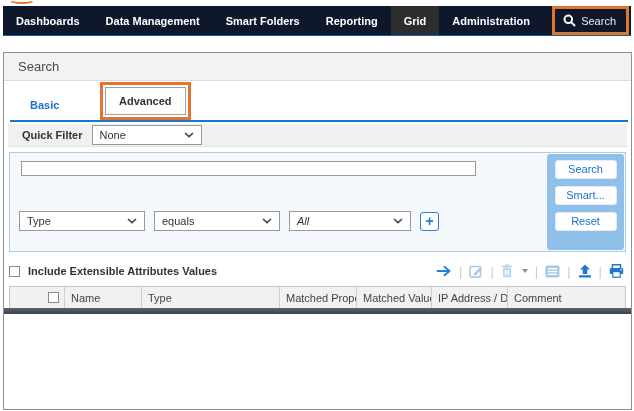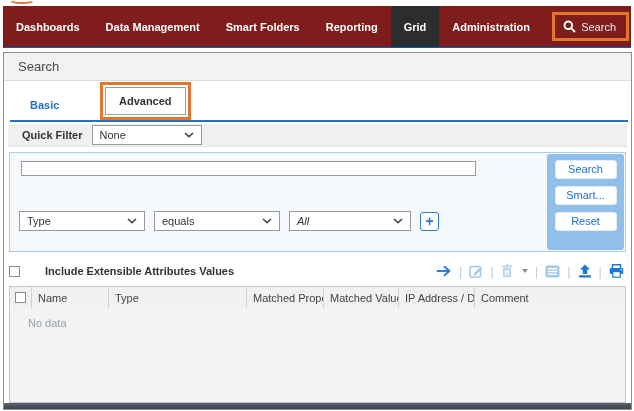--- a/index.html
+++ b/index.html
@@ -11,22 +11,22 @@
     overflow: hidden;
   }
   
   .top-artifact {
     position:absolute; left:9px; top:-4px; width:26px; height:8px;
     border:2px solid #e1762d; border-radius:50%;
     border-top-color:transparent; border-left-color:transparent; border-right-color:transparent;
   }
   
   .topnav {
-    position:absolute; left:3px; right:3px; top:6px; height:42px;
-    background:#7f1d1d; display:flex; align-items:stretch;
+    position:absolute; left:3px; right:3px; top:6px; height:30px;
+    background:#0f172a; display:flex; align-items:stretch;
     border-bottom:1px solid #0d5dad;
   }
   .nav-item {
     display:flex; align-items:center; padding:0 13px;
     color:#ffffff; font-size:11px; font-weight:bold; cursor:pointer;
   }
   .nav-item.active { background:#2c2d2f; }
   .nav-search-wrap { margin-left:auto; display:flex; align-items:center; padding-right:2px; }
   .nav-search {
     display:flex; align-items:center; gap:5px;
@@ -99,37 +99,37 @@
     position:absolute; top:1px; right:1px; bottom:1px; width:77px;
     background:#90bfe9; border-radius:3px; padding-top:6px;
   }
   .panel-btn {
     display:block; width:62px; height:19px; margin:0 auto 7px auto;
     background:#fff; border:1px solid #e4ecf5; border-radius:3px;
     color:#1b6fd1; font-size:11px; text-align:center; line-height:17px; cursor:pointer;
   }
   
   .options-row {
-    margin:8px 5px 0 5px; height:22px; display:flex; align-items:center; gap:25px;
+    margin:8px 5px 0 5px; height:22px; display:flex; align-items:center; gap:8px;
   }
   .checkbox {
     width:11px; height:11px; background:#fff; border:1px solid #8a8a8a; cursor:pointer;
     flex:0 0 auto;
   }
   .cb-label { font-size:11px; font-weight:bold; color:#333; }
   .toolbar { margin-left:auto; display:flex; align-items:center; gap:7px; padding-right:2px; }
   .tb-sep { color:#c6cdd4; font-size:13px; }
   .tb-icon { display:flex; align-items:center; cursor:pointer; }
   .caret-down {
     width:0; height:0; border-left:3px solid transparent; border-right:3px solid transparent;
     border-top:4px solid #8a9097; margin-left:2px; cursor:pointer;
   }
   
   .table { margin:4px 5px 0 5px; border:1px solid #c3c7cb; border-bottom:none; }
-  .thead { display:flex; height:21px; background:#f1f1f1; font-size:11px; color:#444; }
+  .thead { display:flex; height:21px; background:#f1f1f1; font-size:11px; color:#444;padding-left:33px; }
   .th {
     display:flex; align-items:center; padding:0 6px;
     border-right:1px solid #cdd0d3; overflow:hidden; white-space:nowrap;
   }
   .th:last-child { border-right:none; }
   .th-cb { width:22px; justify-content:center; }
   .nodata-area {
     margin:0 5px; flex:1; background:#f3f3f4; border:1px solid #c3c7cb; border-top:none;
     font-size:11px; color:#98a0a6; padding:9px 0 0 18px;
   }
@@ -289,18 +289,15 @@
         <div class="checkbox"></div>
       </div>
       <div class="th" style="width:77px;">Name</div>
       <div class="th" style="width:138px;">Type</div>
       <div class="th" style="width:77px;">Matched Property</div>
       <div class="th" style="width:75px;">Matched Value</div>
       <div class="th" style="width:76px;">IP Address / Data</div>
       <div class="th" style="flex:1;">Comment</div>
     </div>
   </div>
-  <div class="nodata-area">
-    <span>No data</span>
-  </div>
 
   <div class="bottombar"></div>
 </div>
 
 </body></html>

